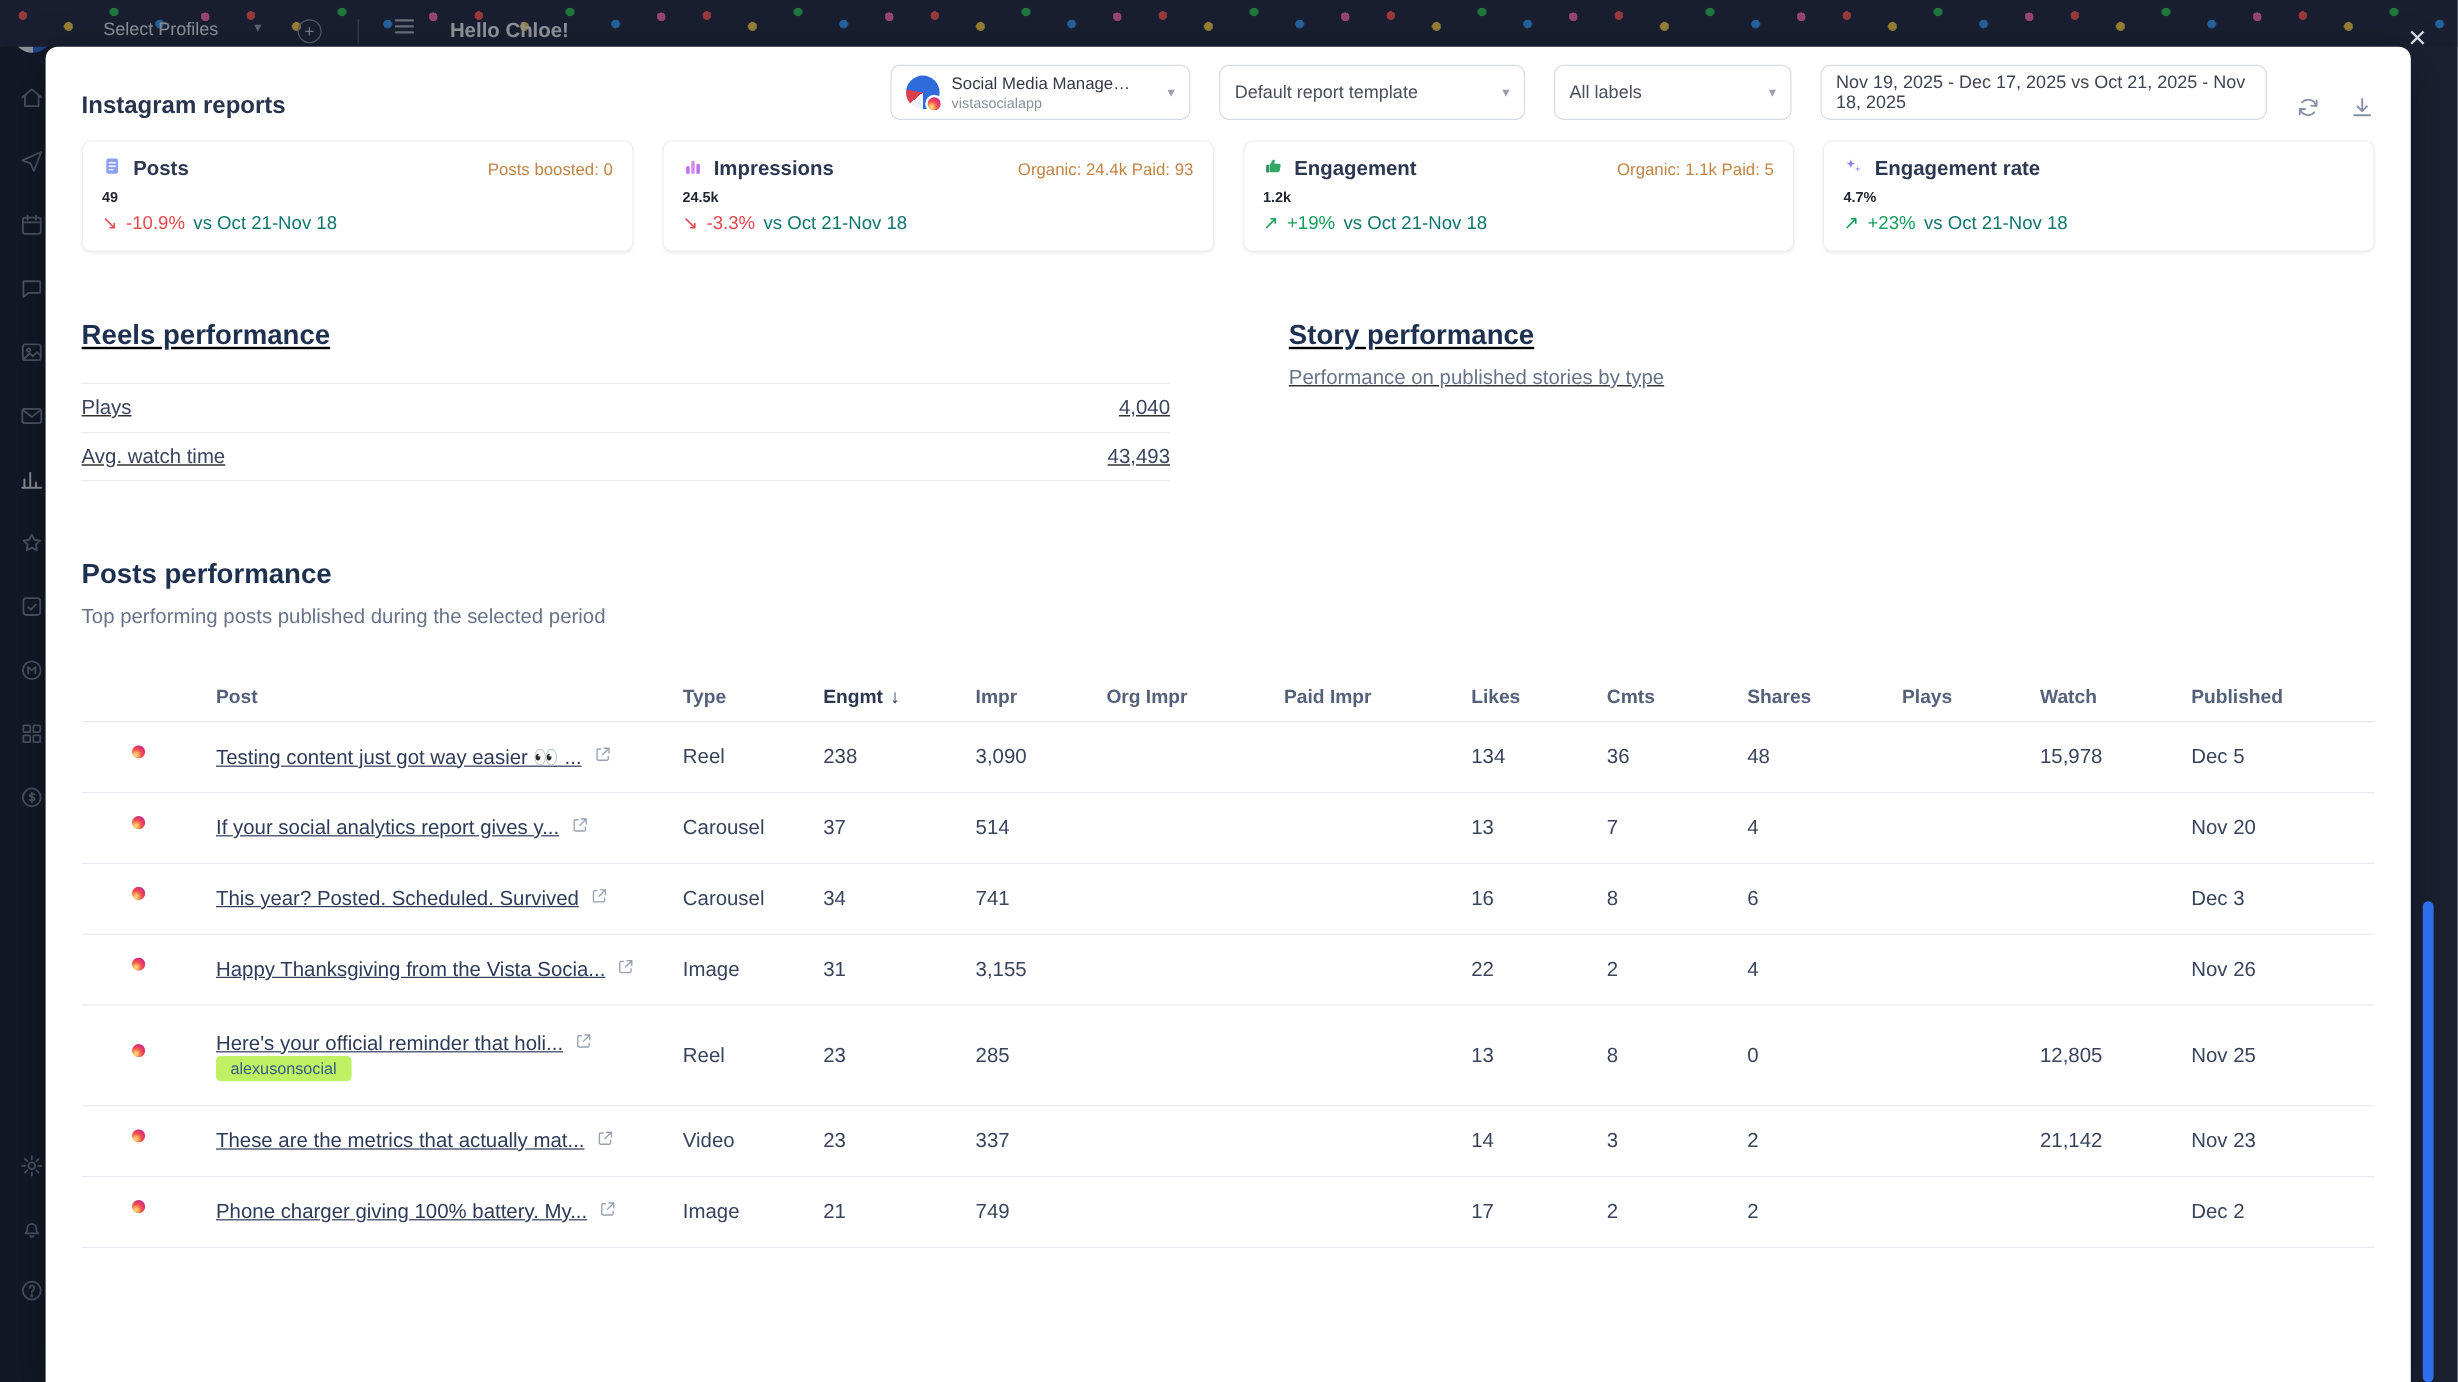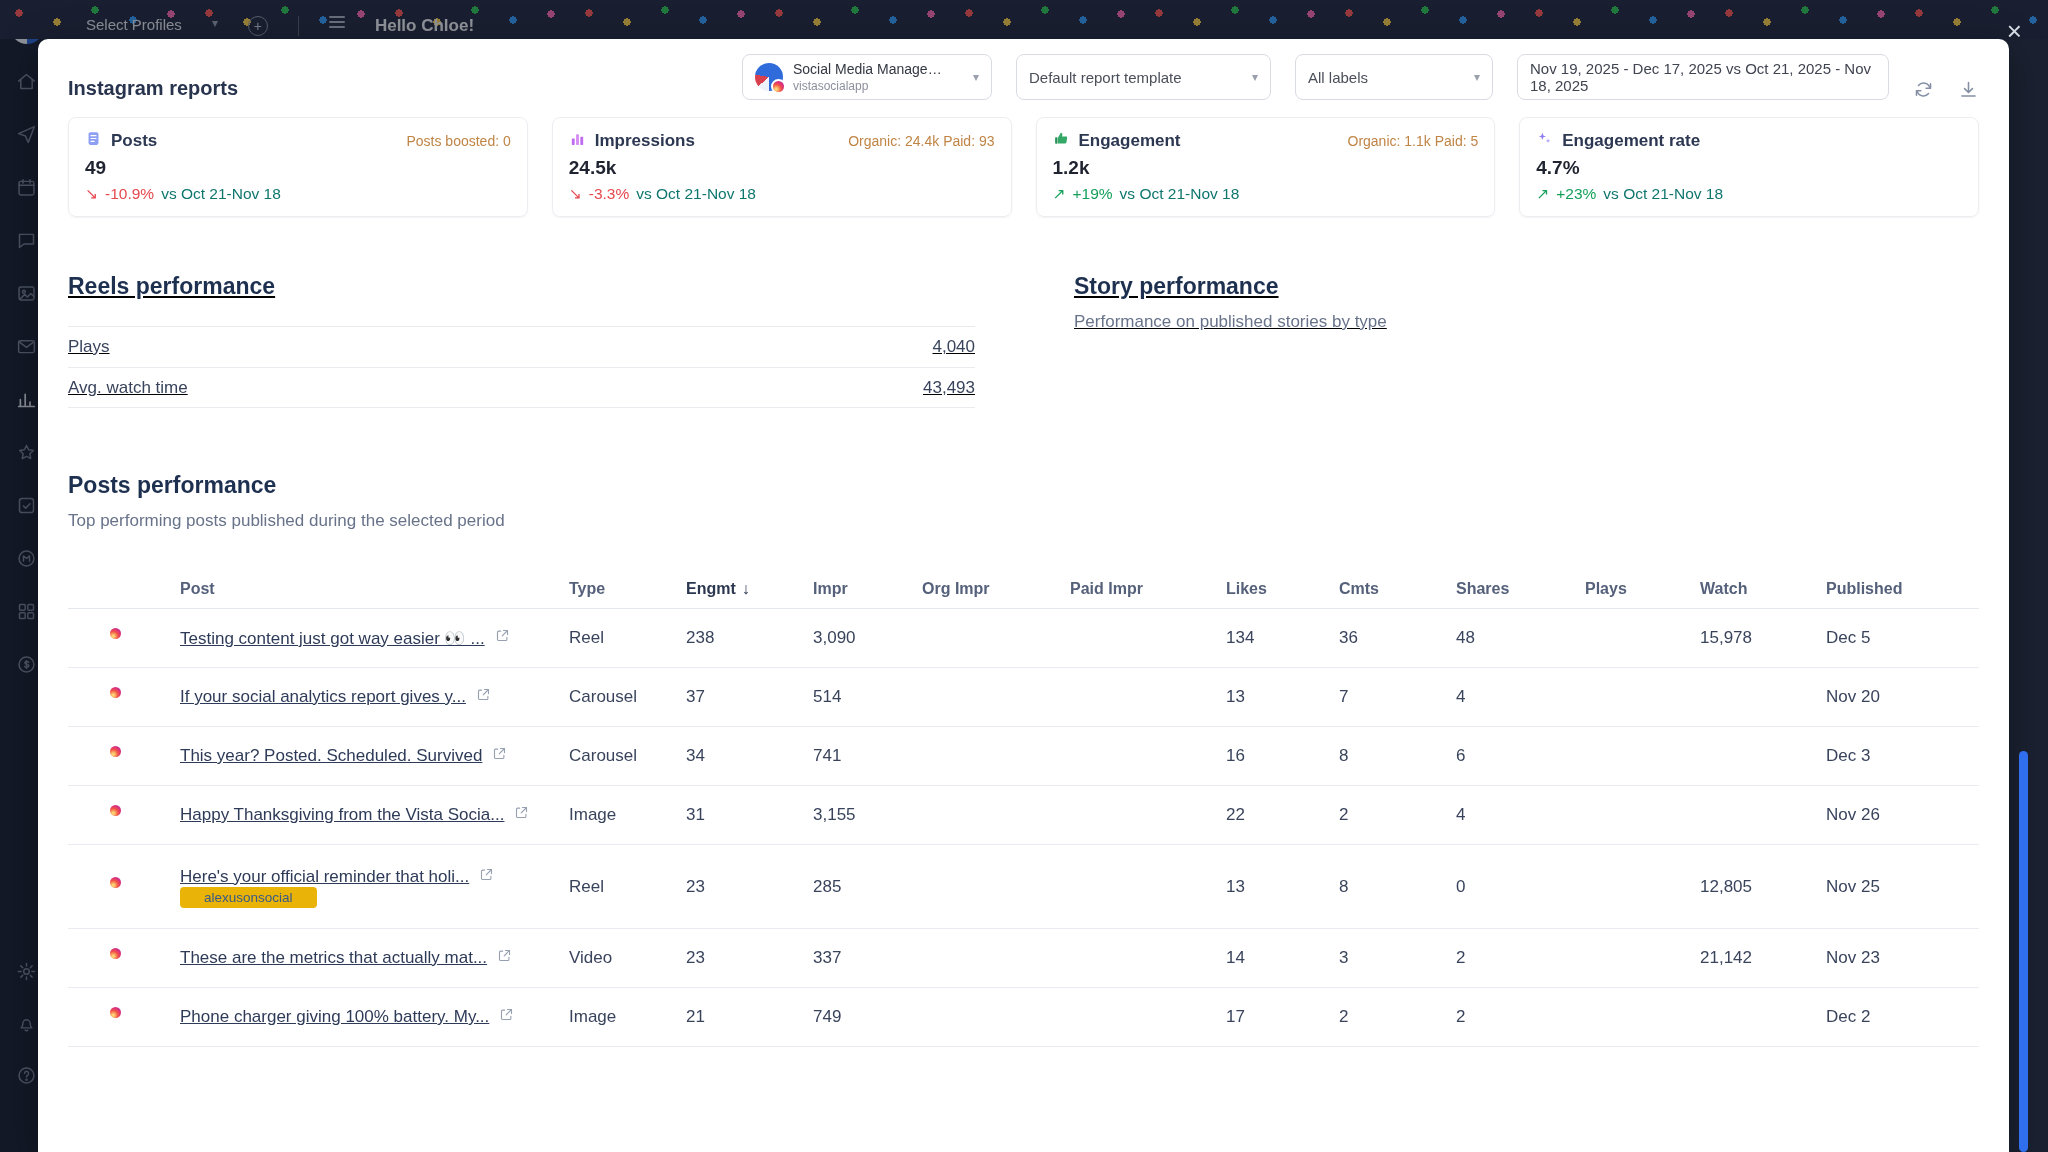--- a/index.html
+++ b/index.html
@@ -60,21 +60,21 @@
             background:conic-gradient(from -30deg, #2f6bdb 0 58%, #eef2fa 58% 72%, #d8404e 72% 86%, #2f6bdb 86% 100%); }
   .avatar.sm { width:28px; height:28px; }
   .ig-badge { position:absolute; right:-3px; bottom:-3px; width:15px; height:15px; border-radius:50%; border:2px solid #fff;
               background:radial-gradient(circle at 30% 75%, #fed373 8%, #f15245 42%, #d92e7f 68%, #9b36b7 100%); }
 
   .stats { display:flex; gap:24px; padding:17px 30px 0; }
   .stat-card { flex:1; border:1px solid #ebedf1; border-radius:8px; padding:12px 16px 13px; box-shadow:0 1px 2px rgba(16,24,40,.05); }
   .stat-top { display:flex; justify-content:space-between; align-items:center; }
   .stat-title { display:flex; gap:9px; align-items:center; font-size:17px; font-weight:600; color:#2c3752; }
   .stat-secondary { font-size:14px; color:#c08445; }
-  .stat-value { font-size:19px; font-weight:700; color:#1f2430; margin-top:5px; }
+  .stat-value { font-size:12px; font-weight:700; color:#1f2430; margin-top:5px; }
   .stat-change { display:flex; gap:7px; font-size:15.5px; margin-top:6px; align-items:center; }
   .chg-down { color:#e5484d; } .chg-up { color:#15a05a; }
   .vs { color:#0f766e; }
 
   .sections { display:flex; padding:0 30px; margin-top:56px;text-decoration:underline; }
   .section-left { width:907px; }
   .section-right { margin-left:99px; flex:1; }
   .section-title { font-size:23px; font-weight:700; color:#1e3050; }
   .section-sub { font-size:17px; color:#68738a; margin-top:12px; }
   .mini-table { margin-top:26px; }
@@ -86,21 +86,21 @@
   .prow { display:grid; grid-template-columns:112px 389px 117px 127px 109px 148px 156px 113px 117px 129px 115px 126px 1fr;
           align-items:center; border-bottom:1px solid #e9ebf0; min-height:59px; font-size:17px; color:#39445c; }
   .prow.tall { min-height:84px; }
   .phead { min-height:40px; font-size:16px; color:#55617a; font-weight:600; border-bottom:1px solid #e4e7ed; }
   .phead .hcell { cursor:pointer; }
   .hcell.sorted { color:#2b3750; }
   .sort-arrow { margin-left:6px; font-weight:700; }
   .avatar-cell { padding-left:52px; }
   .title-line { display:flex; align-items:center; gap:10px; }
   .post-link { color:#2e3b58; text-decoration:underline; white-space:nowrap; cursor:pointer; }
-  .chip { background:#eab308; color:#3a5a86; font-size:13.5px; border-radius:4px; padding:3px 24px; width:max-content; margin-top:25px; }
+  .chip { background:#bef264; color:#3a5a86; font-size:13.5px; border-radius:4px; padding:3px 12px; width:max-content; margin-top:25px; }
 </style>
 </head>
 <body>
 
 <aside class="sidebar">
   <div class="logo"></div>
   <nav class="snav">
     <span class="sic">
         <svg width="21" height="21" viewBox="0 0 24 24" fill="none" stroke="#7e889d" stroke-width="1.7" stroke-linecap="round" stroke-linejoin="round">
           <path d="M3 11.5 12 4l9 7.5M5.5 10v10h13V10"></path>

